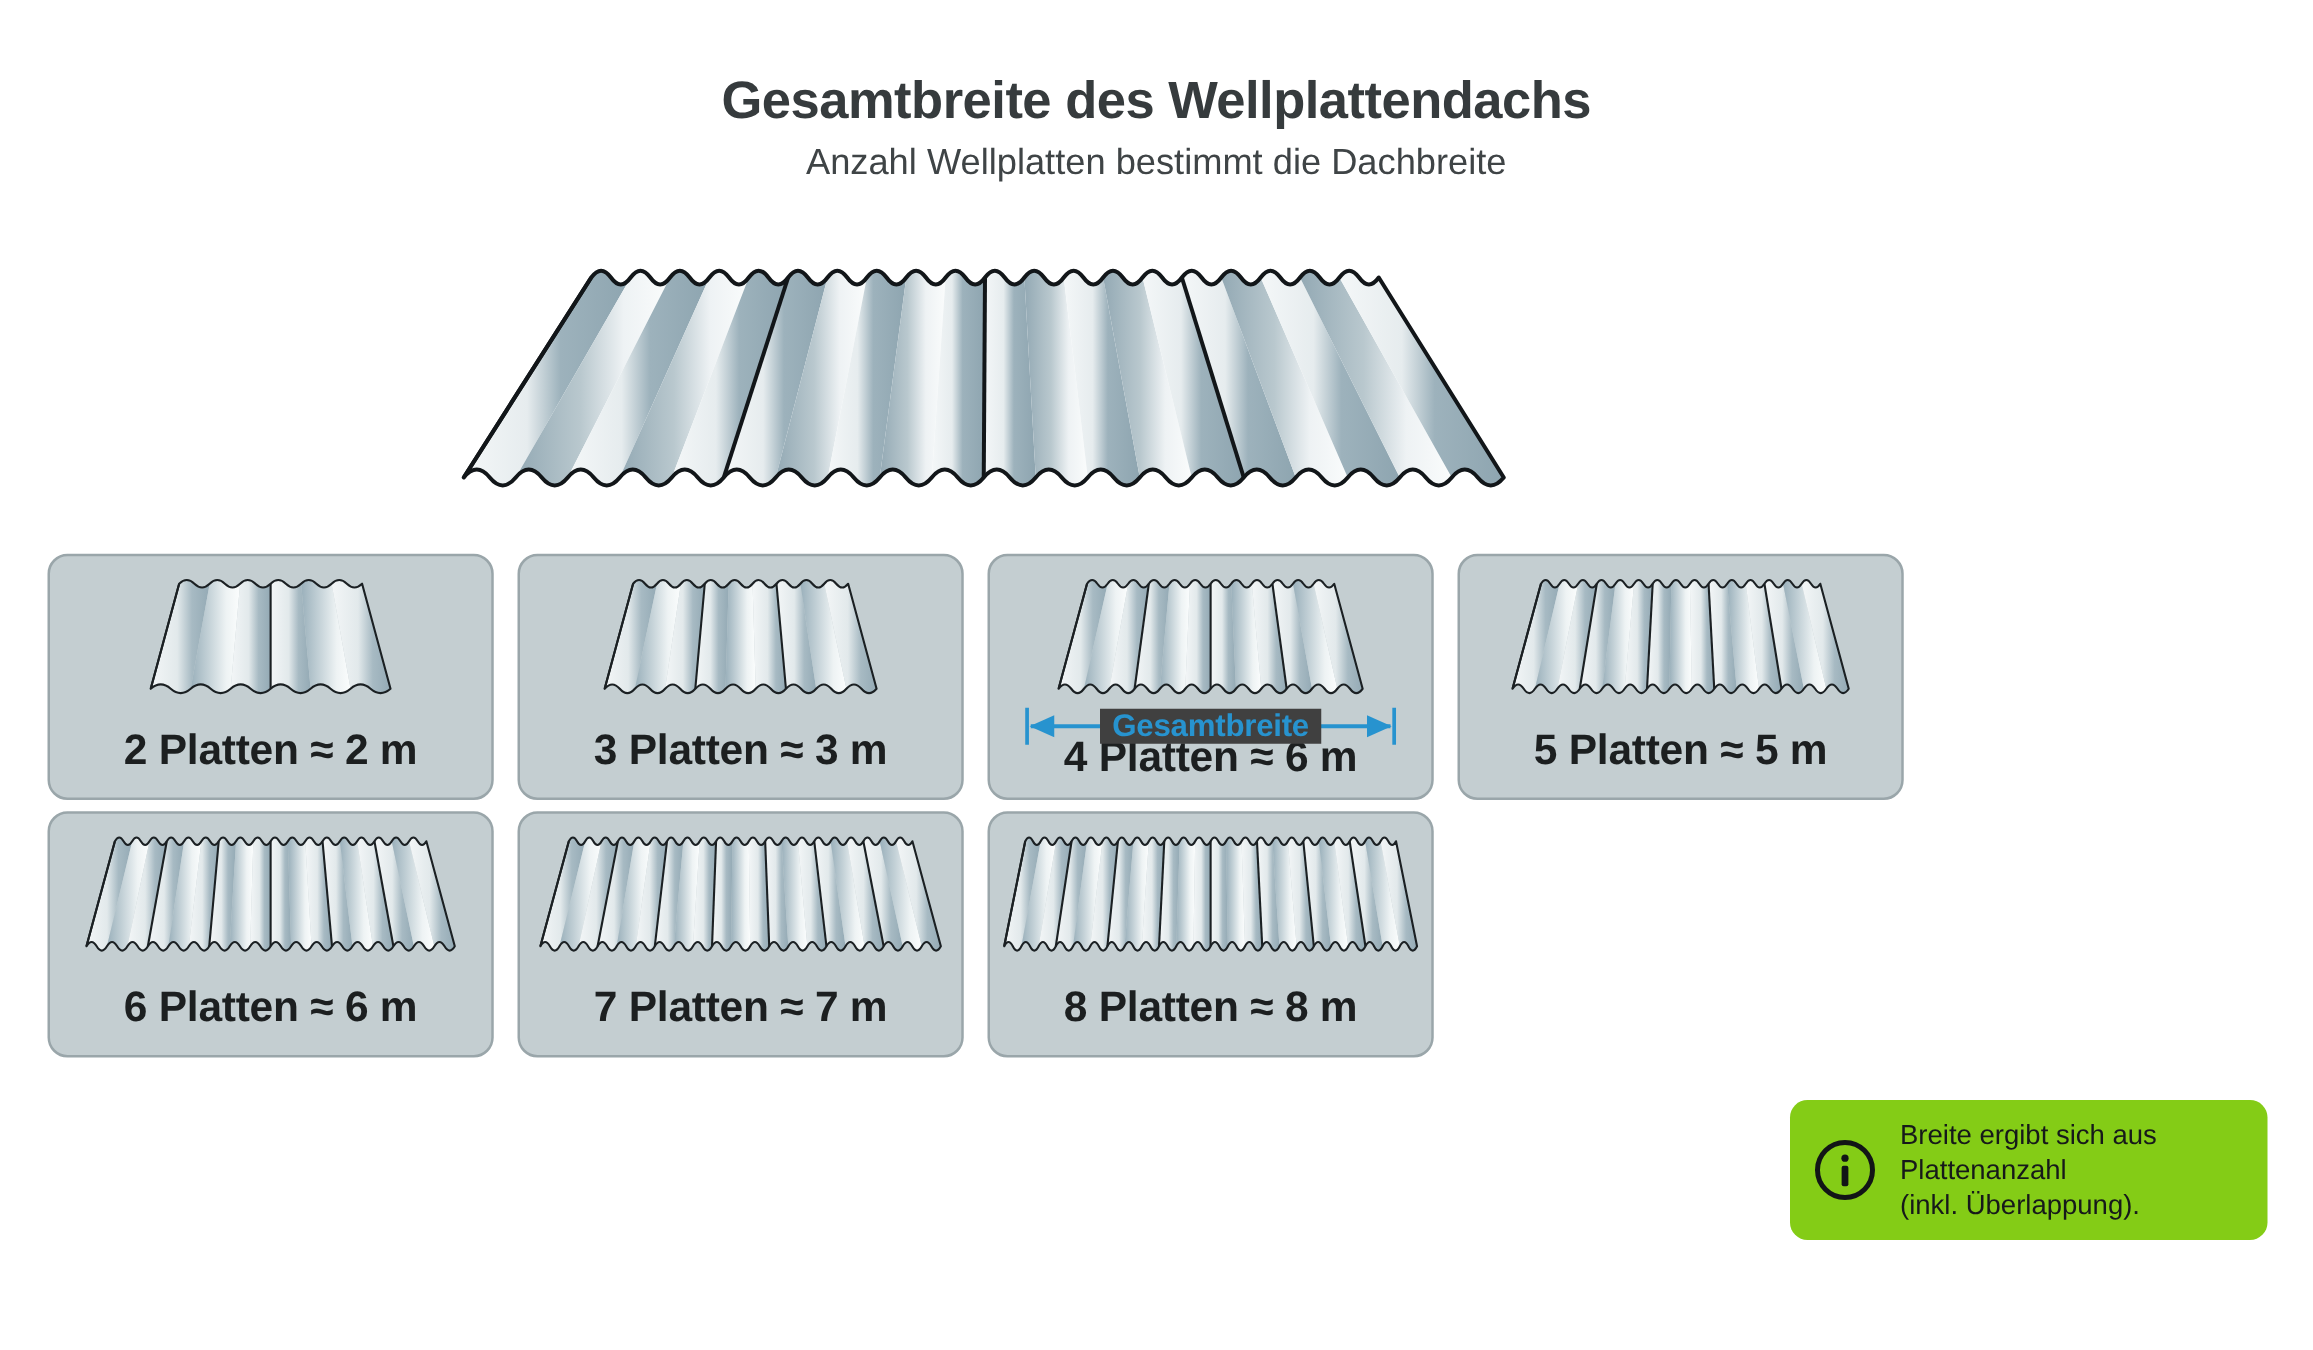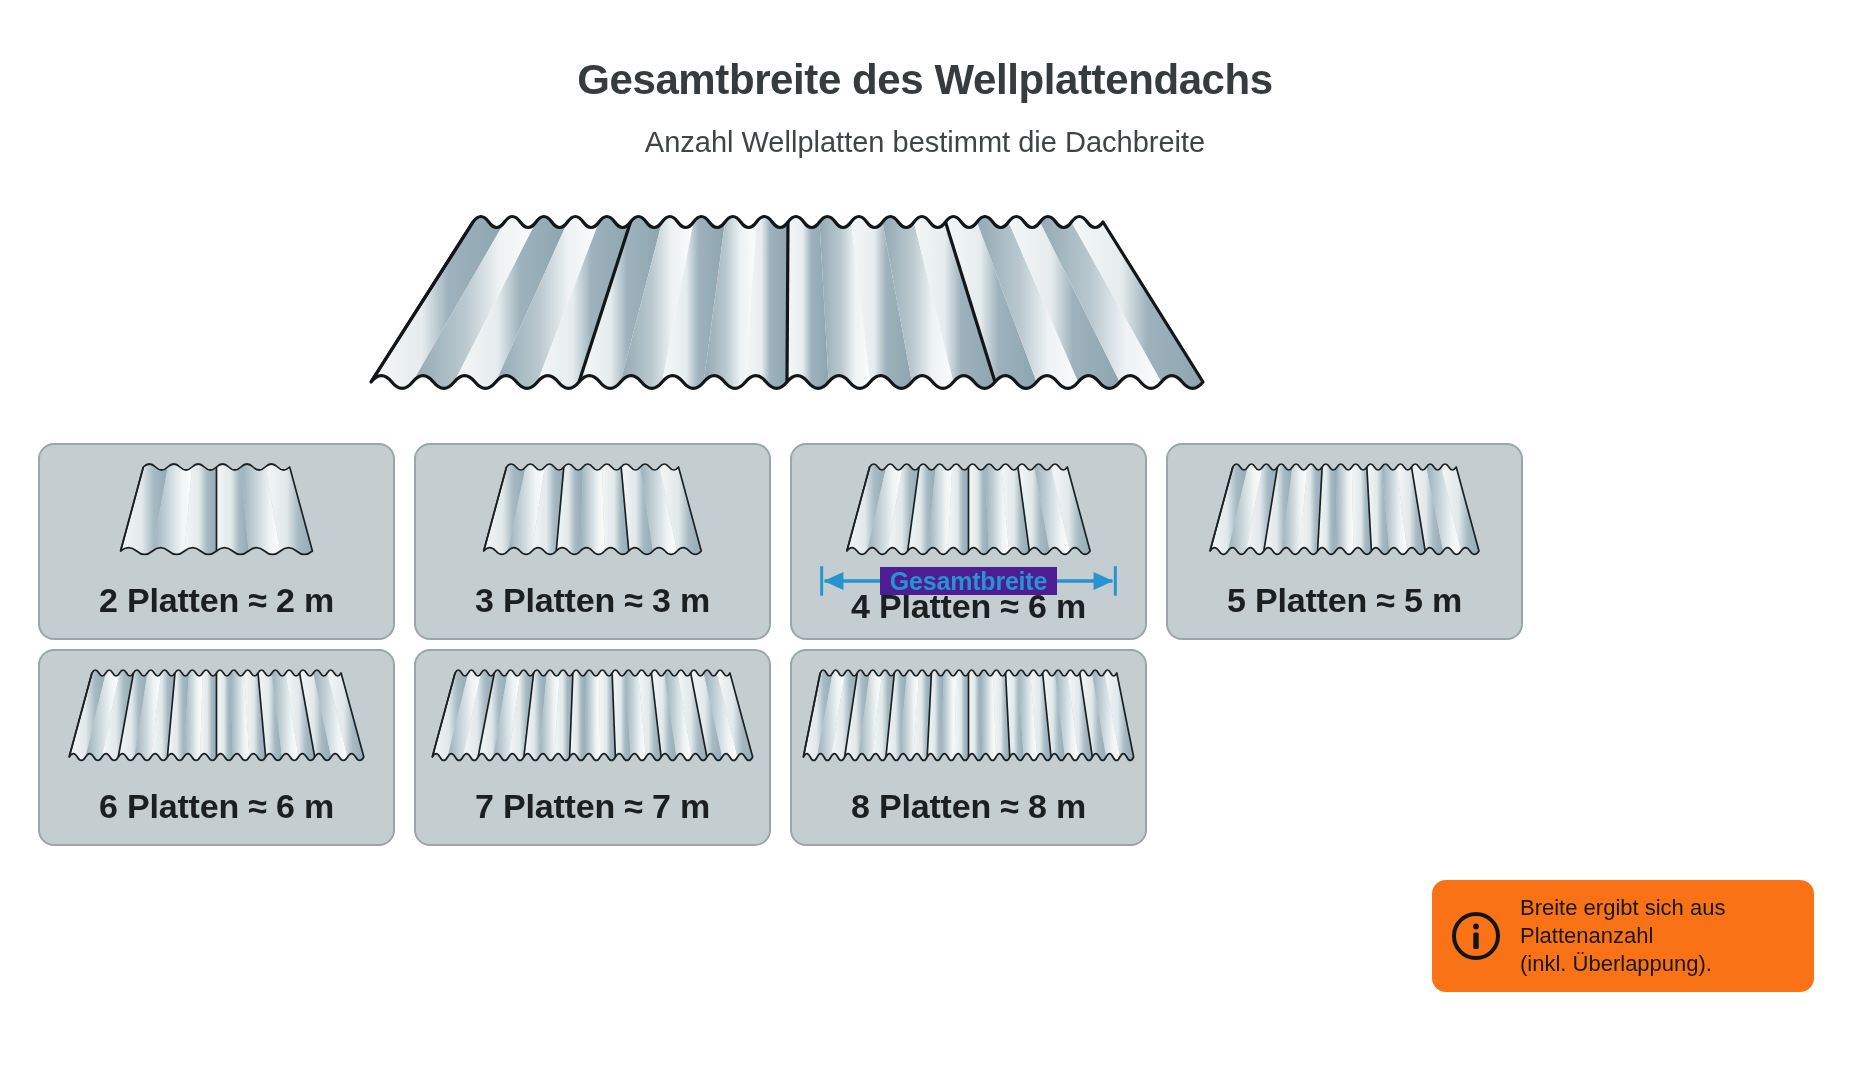--- a/index.html
+++ b/index.html
@@ -38,21 +38,21 @@
     line-height: 1.06;
     font-stretch: condensed;
     margin: 0;
     white-space: nowrap;
   }
   .subtitle {
     font-size: 29px;
     font-weight: normal;
     color: #3f4446;
     line-height: 1.1;
-    margin: 24px 0 0 0;
+    margin: 12px 0 0 0;
     white-space: nowrap;
   }
 
   
   .hero {
     position: absolute;
     left: 355px;
     top: 196px;
     width: 860px;
     height: 210px;
@@ -132,21 +132,21 @@
   }
   .card.has-dim .card-label { margin-bottom: 12px; }
 
   
   .infobox {
     position: absolute;
     left: 1432px;
     top: 880px;
     width: 382px;
     height: 112px;
-    background: #f97316;
+    background: #84cc16;
     border-radius: 14px;
     display: flex;
     align-items: center;
     box-sizing: border-box;
     padding: 0 16px 0 18px;
     gap: 18px;
   }
   .info-icon { flex: 0 0 auto; width: 52px; height: 52px; }
   .info-icon svg { display: block; }
   .info-text {
@@ -322,21 +322,21 @@
         </div>
         <div class="dim-wrap">
           <svg width="357" height="36" viewBox="0 0 357 36">
             <line x1="30" y1="3" x2="30" y2="33" stroke="#2793cf" stroke-width="3"></line>
             <line x1="327" y1="3" x2="327" y2="33" stroke="#2793cf" stroke-width="3"></line>
             <line x1="33" y1="18" x2="90" y2="18" stroke="#2793cf" stroke-width="3.4"></line>
             <line x1="267" y1="18" x2="324" y2="18" stroke="#2793cf" stroke-width="3.4"></line>
             <polygon points="32,18 52,9 52,27" fill="#2793cf"></polygon>
             <polygon points="325,18 305,9 305,27" fill="#2793cf"></polygon>
           </svg>
-          <div class="dim-text"><span style="background: #4c1d95; padding: 0px 10px;">Gesamtbreite</span></div>
+          <div class="dim-text"><span style="background: #404040; padding: 0px 10px;">Gesamtbreite</span></div>
         </div>
         <div class="card-label">4 Platten ≈ 6 m</div>
       </div>
       <div class="card">
         <div class="card-art">
           <svg viewBox="0 0 357 118" preserveAspectRatio="none">
             <defs>
               <linearGradient id="cA3" x1="0" y1="0" x2="1" y2="0">
                 <stop offset="0%" stop-color="#f3f6f7"></stop>
                 <stop offset="45%" stop-color="#e2e9eb"></stop>

